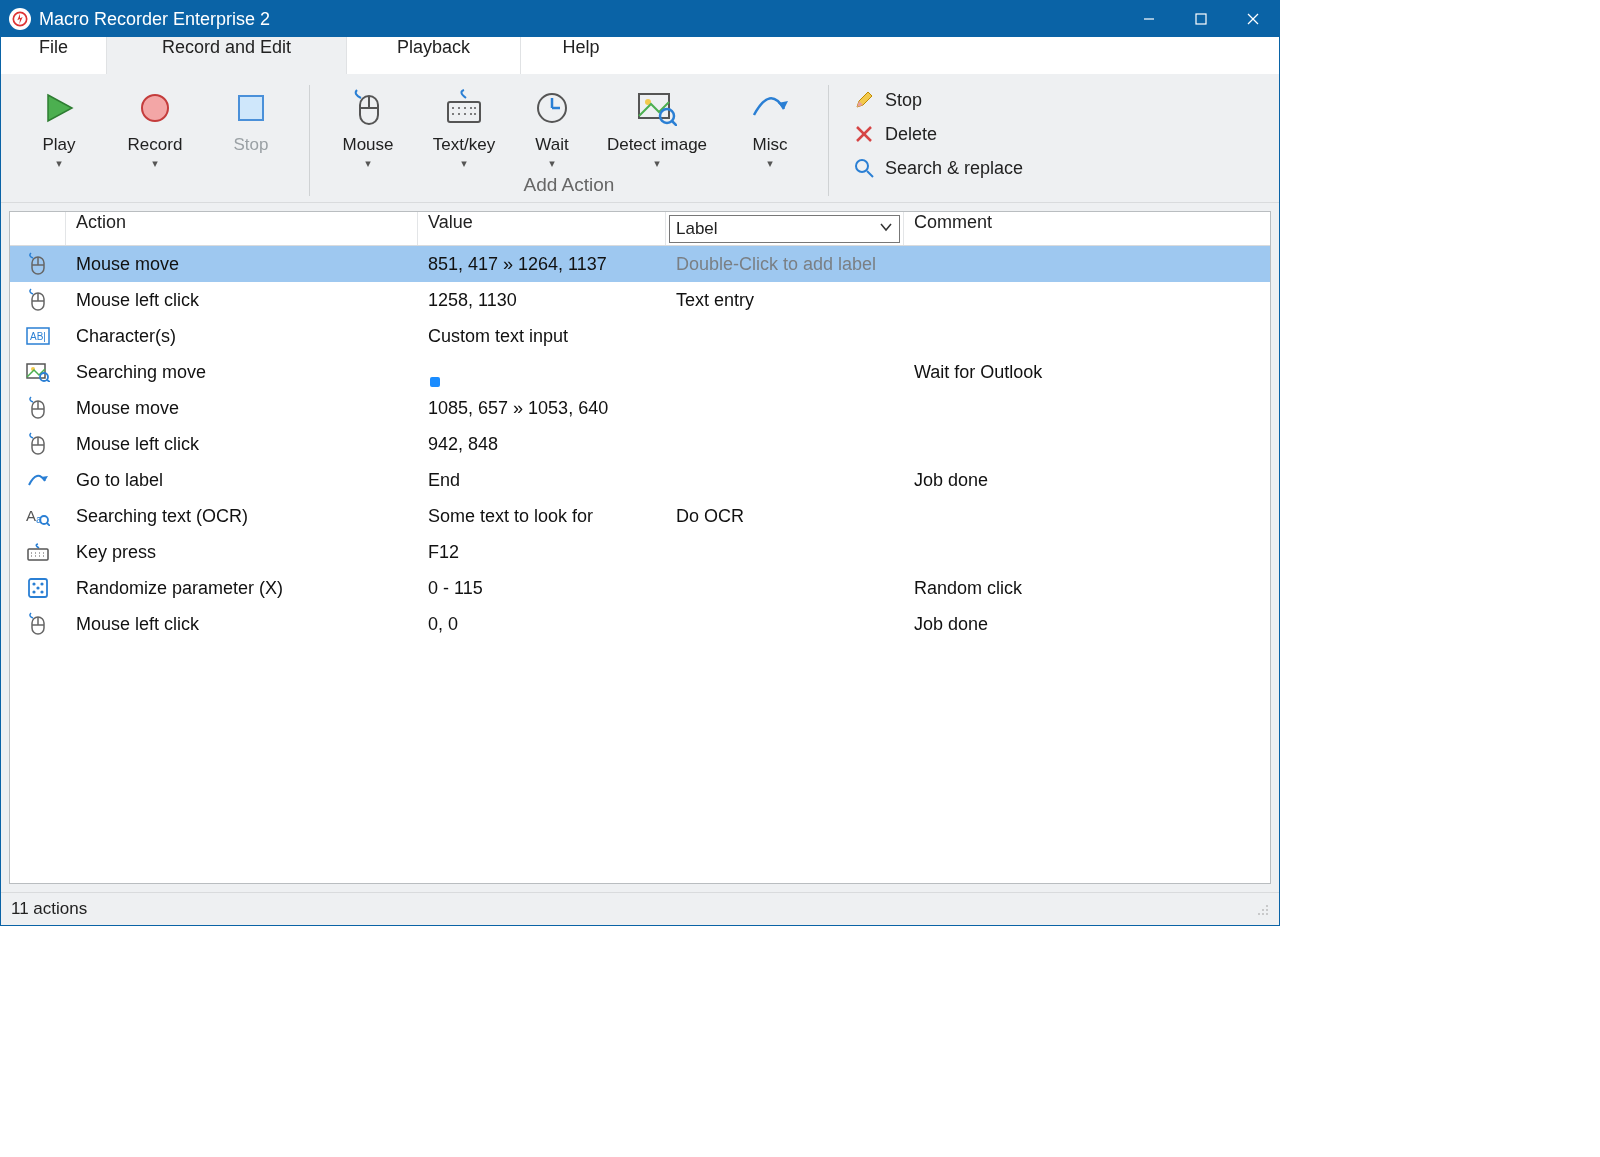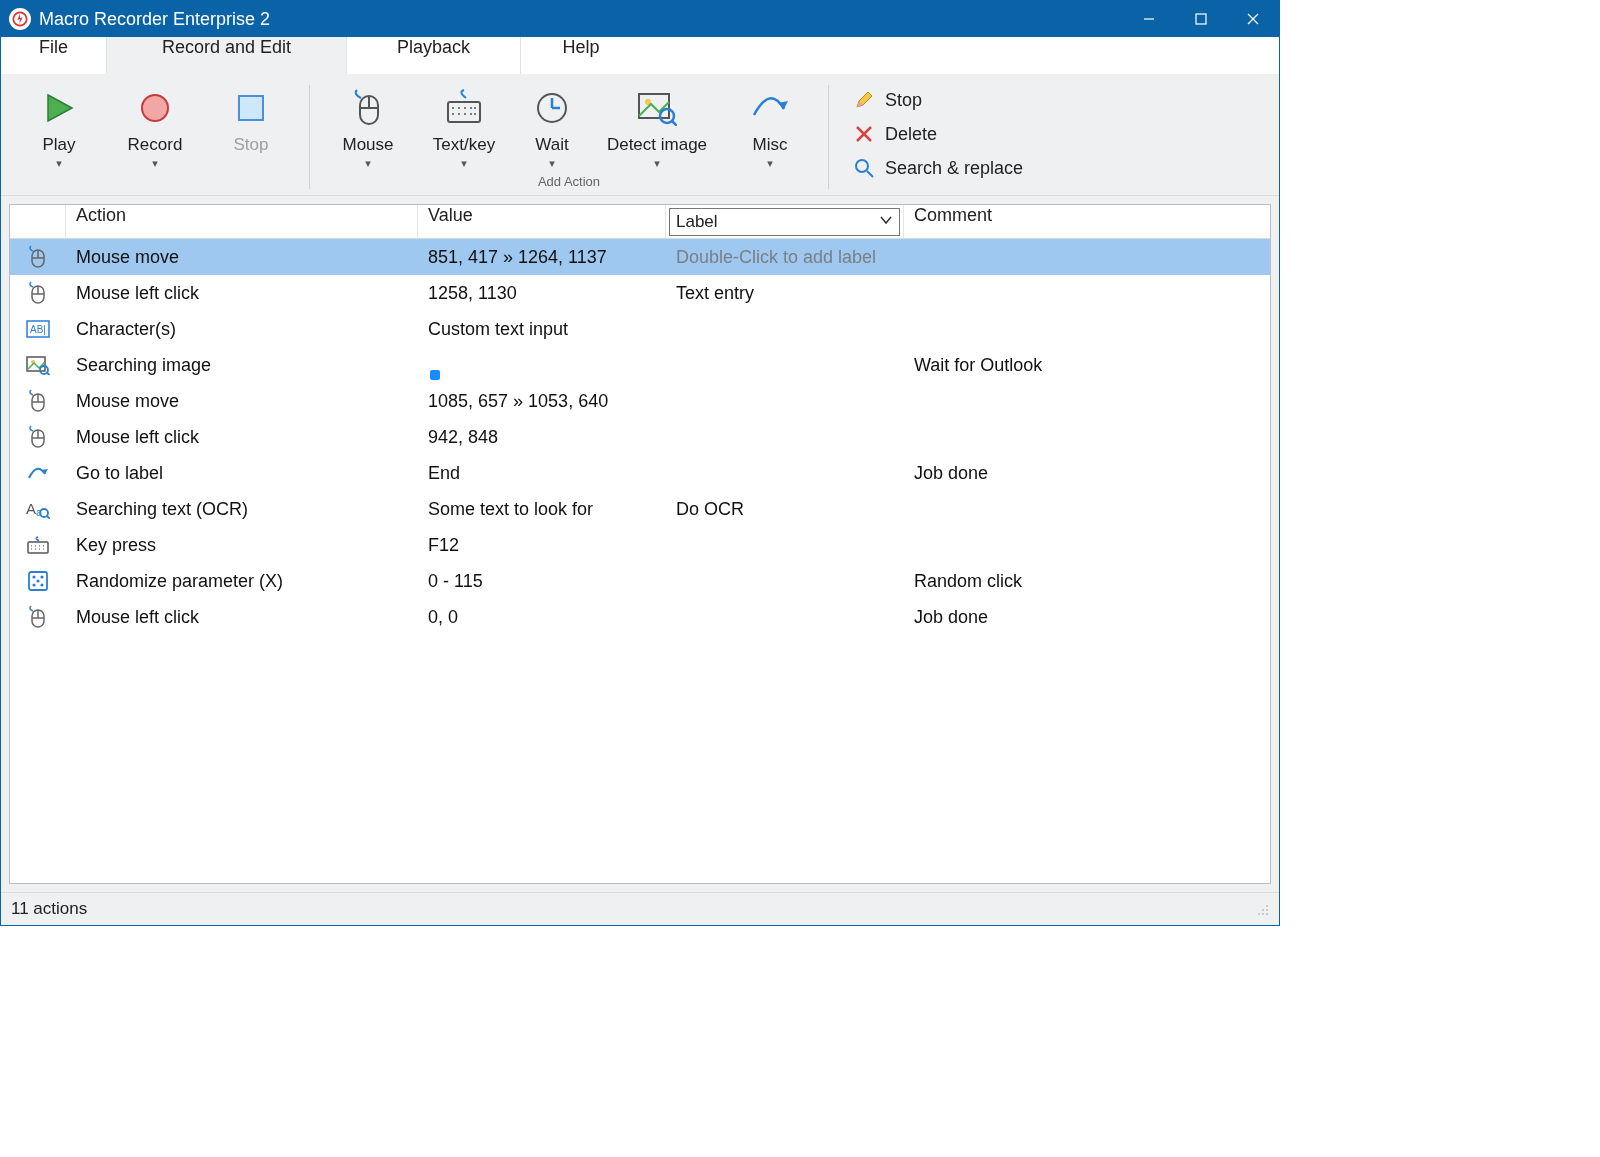--- a/index.html
+++ b/index.html
@@ -19,21 +19,21 @@
   .menutab.active { background:#fff; }
   
   .ribbon { background:#eef0f2; display:flex; align-items:flex-start; padding:6px 10px 2px 10px; border-bottom:1px solid #d9dbdd; position:relative;}
   .ribbon-group { display:flex; flex-direction:column; align-items:center; }
   .ribbon-row { display:flex; }
   .rbtn { width:96px; display:flex; flex-direction:column; align-items:center; padding:6px 0 0 0; font-size:17px; color:#222;}
   .rbtn .icon-slot { height:42px; display:flex; align-items:center; justify-content:center; }
   .rbtn .lbl { margin-top:6px; }
   .rbtn .caret { font-size:11px; color:#555; margin-top:2px; }
   .rdiv { width:1px; background:#cfd2d4; margin:4px 10px; align-self:stretch;}
-  .group-label { font-size:13px; color:#666; text-align:center; margin-top:4px; margin-bottom:4px;}
+  .group-label { font-size:19px; color:#666; text-align:center; margin-top:4px; margin-bottom:4px;}
   .side-actions { display:flex; flex-direction:column; gap:12px; padding:8px 10px 0 14px; font-size:18px; color:#222;}
   .side-actions .sa { display:flex; align-items:center; gap:10px; }
   
   .table-wrap { flex:1; padding:8px; background:#eef0f2; }
   .table-box { background:#fff; border:1px solid #b9bdc0; height:100%; display:flex; flex-direction:column; overflow:hidden;}
   .thead { display:flex; height:34px; align-items:stretch; border-bottom:1px solid #d9dbdd; font-size:18px; color:#222; background:#fff;}
   .th { display:flex; padding:0 10px; border-right:1px solid #e3e5e7; }
   .th.icon { width:56px; }
   .th.action { width:352px; }
   .th.value { width:248px; }
@@ -311,21 +311,21 @@
           <div class="trow">
             <div class="td icon">
               <svg width="24" height="20" viewBox="0 0 24 20">
                 <rect x="1" y="2" width="18" height="14" fill="none" stroke="#555" stroke-width="1.5"></rect>
                 <circle cx="7" cy="7" r="2" fill="#f2c94c"></circle>
                 <polyline points="1,15 8,8 13,13 19,7" fill="none" stroke="#4caf50" stroke-width="1.5"></polyline>
                 <circle cx="18" cy="15" r="4" fill="none" stroke="#2a7fd4" stroke-width="1.8"></circle>
                 <line x1="21" y1="18" x2="24" y2="20" stroke="#2a7fd4" stroke-width="1.8"></line>
               </svg>
             </div>
-            <div class="td action">Searching image</div>
+            <div class="td action">Searching move</div>
             <div class="td value"><span class="outlook-thumb"></span></div>
             <div class="td label"></div>
             <div class="td comment">Wait for Outlook</div>
           </div>
           <div class="trow">
             <div class="td icon">
               <svg width="20" height="24" viewBox="0 0 20 24">
                 <path d="M3 1 Q0 4 5 6" fill="none" stroke="#2a7fd4" stroke-width="1.5"></path>
                 <rect x="4" y="5" width="12" height="17" rx="6" fill="none" stroke="#666" stroke-width="1.5"></rect>
                 <line x1="10" y1="5" x2="10" y2="13" stroke="#666" stroke-width="1.5"></line>

